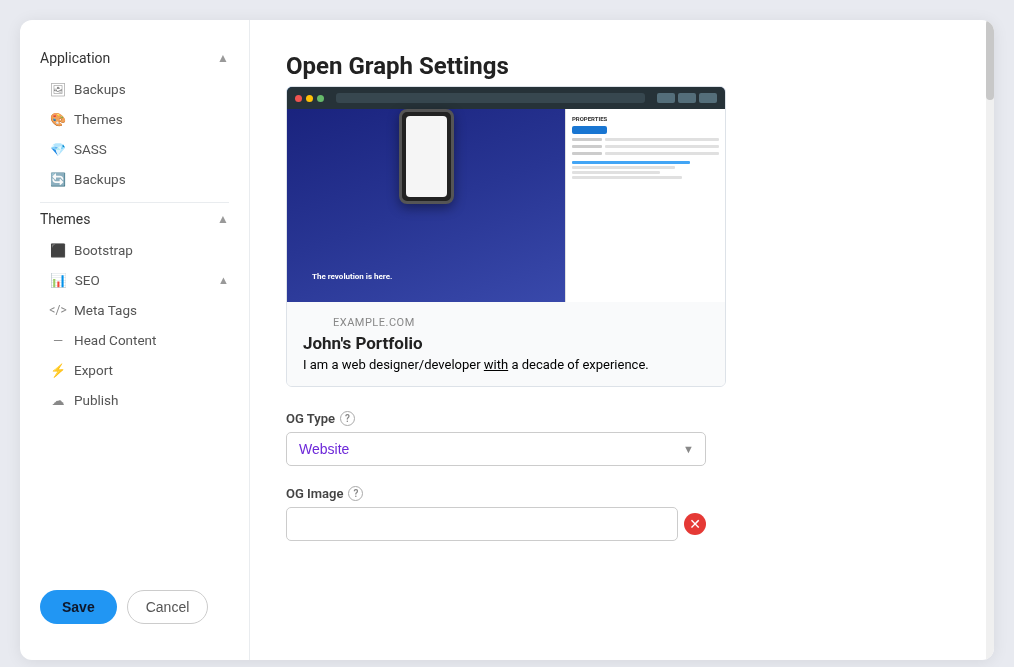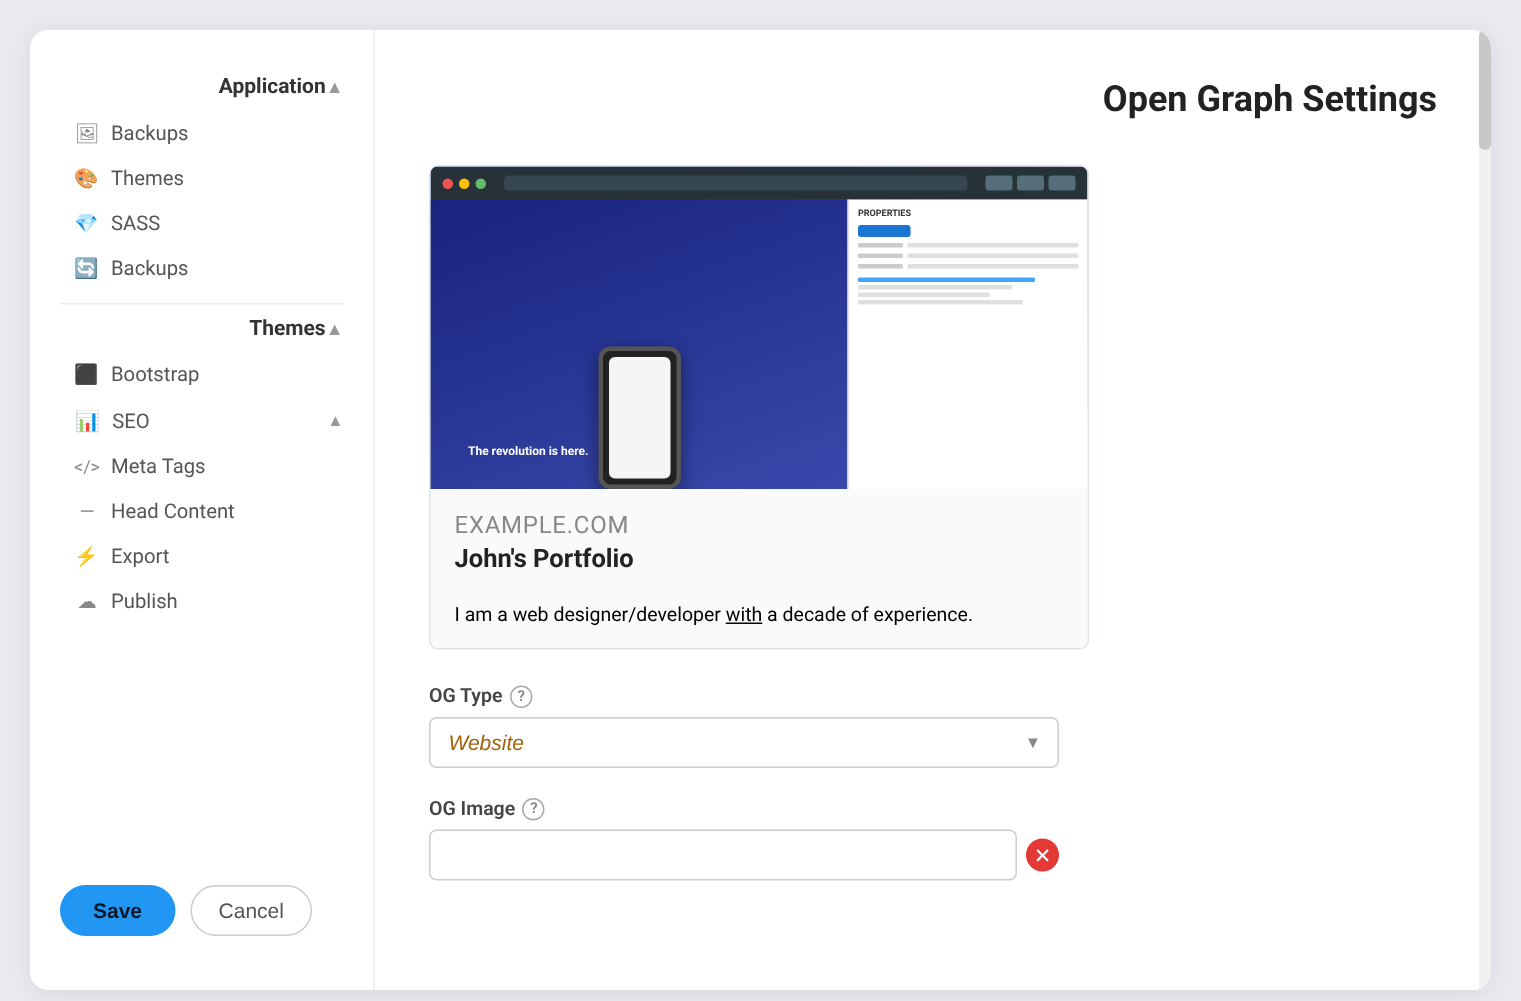--- a/index.html
+++ b/index.html
@@ -24,27 +24,27 @@
     
     .sidebar {
       width: 230px;
       min-width: 230px;
       border-right: 1px solid #e9ecef;
       padding: 30px 0 20px 0;
       display: flex;
       flex-direction: column;
     }
     .sidebar-section-title {
-      font-weight: 700;
+      font-weight: 400;
       font-size: 14px;
       color: #333;
       padding: 0 20px 8px 20px;
       display: flex;
       align-items: center;
-      justify-content: flex-end;
+      justify-content: space-between;
     }
     .sidebar-section-title .chevron {
       color: #999;
       font-size: 12px;
     }
     .sidebar-item {
       display: flex;
       align-items: center;
       gap: 8px;
       padding: 7px 20px 7px 30px;
@@ -148,22 +148,21 @@
       right: 0;
       width: 8px;
       height: 80px;
       background: #c8c8c8;
       border-radius: 4px;
     }
     .page-title {
       font-size: 24px;
       font-weight: 700;
       color: #222;
-      margin-bottom: 30px;
-      text-align: right;
+      margin-bottom: 6px;
     }
     
     .preview-card {
       border: 1px solid #dde2e8;
       border-radius: 6px;
       overflow: hidden;
       max-width: 440px;
       margin-bottom: 24px;
     }
     .preview-screenshot {
@@ -183,21 +182,21 @@
       align-items: center;
       padding: 0 8px;
       gap: 4px;
     }
     .ss-dot { width: 7px; height: 7px; border-radius: 50%; }
     .ss-blue-panel {
       position: absolute;
       top: 22px; left: 0; right: 160px; bottom: 0;
       background: linear-gradient(160deg, #1a237e 0%, #283593 50%, #3949ab 100%);
       display: flex;
-      align-items: flex-end;
+      align-items: flex-start;
       justify-content: center;
     }
     .ss-phone {
       width: 55px;
       height: 95px;
       background: #222;
       border-radius: 8px;
       border: 3px solid #555;
       position: relative;
       box-shadow: 0 4px 12px rgba(0,0,0,0.4);
@@ -255,31 +254,32 @@
       width: 35px;
       background: #1976d2;
       border-radius: 2px;
       margin-bottom: 4px;
     }
     .preview-meta {
       padding: 14px 16px;
       background: #f9fafb;
     }
     .preview-url {
-      font-size: 16px;
+      font-size: 11px;
       color: #888;
       text-transform: uppercase;
       letter-spacing: 0.5px;
       margin-bottom: 4px;
+      margin-left: 30px;
     }
     .preview-site-title {
       font-size: 17px;
       font-weight: 700;
       color: #222;
-      margin-bottom: 20px;
+      margin-bottom: 4px;
     }
     .preview-desc {
       font-size: 13px;
       color: #000000;
     }
     .preview-desc span.highlight {
       text-decoration: underline;
     }
     
     .form-group {
@@ -311,25 +311,24 @@
       position: relative;
       display: inline-block;
       width: 100%;
     }
     .form-select {
       width: 100%;
       padding: 8px 36px 8px 12px;
       border: 1.5px solid #ccc;
       border-radius: 5px;
       font-size: 14px;
-      color: #a16207;
+      color: #6d28d9;
       background: #fff;
       appearance: none;
       cursor: pointer;
-      font-style: italic;
     }
     .select-chevron {
       position: absolute;
       right: 12px;
       top: 50%;
       transform: translateY(-50%);
       color: #888;
       pointer-events: none;
       font-size: 11px;
     }

